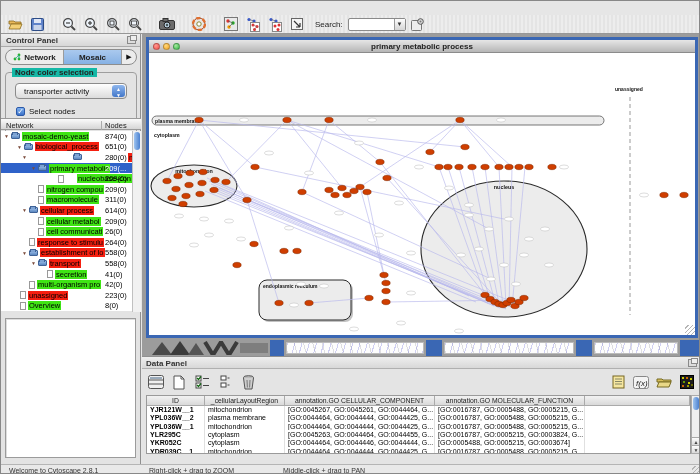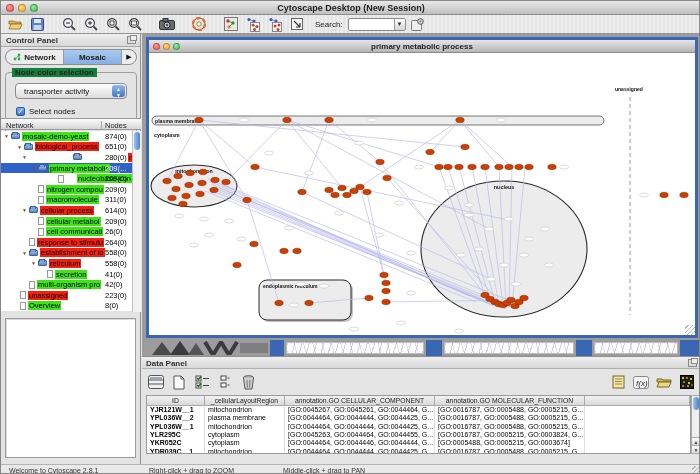--- a/index.html
+++ b/index.html
@@ -32,21 +32,21 @@
   .cp-head .t { position:absolute; left:5px; top:2px; font-size:8px; font-weight:bold; color:#333; }
   .float-ico { position:absolute; right:4px; top:2px; width:9px; height:8px; border:1px solid #8a8a8a; background:#ddd; }
   .float-ico:before { content:""; position:absolute; right:-2px; top:-2px; width:5px; height:4px; border:1px solid #8a8a8a; background:#eee; }
 
   .cp-tabs { position:absolute; top:15px; left:4px; width:132px; height:16px; border:1px solid #8d8d8d; border-radius:8px; background:#ececec; display:flex; overflow:hidden; }
   .cp-tab { flex:1; display:flex; align-items:center; justify-content:center; gap:3px; font-size:8px; font-weight:bold; color:#222; border-right:1px solid #9b9b9b; }
   .cp-tab.sel { background:linear-gradient(#a9c8ee,#7fa7d8 60%,#86b1e4); background:linear-gradient(#aac9ee,#86b1e4); }
   .cp-tab-more { width:14px; display:flex; align-items:center; justify-content:center; font-size:7px; color:#111; }
 
   .groupbox { position:absolute; top:38px; left:4px; width:132px; height:64px; border:1px solid #9e9e9e; border-radius:4px; }
-  .groupbox legend, .gb-legend { position:absolute; top:-5px; left:6px; background:#15803d; padding:0 3px; font-size:8px; font-weight:bold; color:#222; }
+  .groupbox legend, .gb-legend { position:absolute; top:-5px; left:6px; background:#14b8a6; padding:0 3px; font-size:8px; font-weight:bold; color:#222; }
   .combo { position:absolute; top:10px; left:9px; width:112px; height:16px; border:1px solid #8b8b8b; border-radius:4px; background:linear-gradient(#ffffff,#dcdcdc); font-size:8px; color:#111; display:flex; align-items:center; padding-left:8px; }
   .combo .stepper { position:absolute; right:1px; top:1px; bottom:1px; width:13px; border-radius:3px; background:linear-gradient(#8fb7ee,#4377c9); color:#fff; font-size:5px; line-height:6px; text-align:center; padding-top:1px; }
   .checkrow { position:absolute; top:34px; left:10px; display:flex; align-items:center; gap:4px; }
   .checkbox { width:9px; height:9px; border-radius:2px; background:linear-gradient(#7db0ef,#3c72c8); border:1px solid #2c59a8; color:#fff; font-size:8px; line-height:8px; text-align:center; }
   .checkrow .lbl { font-size:8px; color:#111; }
 
   .tree-head { position:absolute; top:84px; left:0px; width:140px; height:12px; background:linear-gradient(#fbfbfb,#d6d6d6); border-top:1px solid #9a9a9a; border-bottom:1px solid #9a9a9a; font-size:7.5px; color:#222; }
   .tree-head .c1 { position:absolute; left:5px; top:2px; }
   .tree-head .c2 { position:absolute; left:104px; top:2px; border-left:1px solid #aaa; padding-left:3px; margin-left:-4px; }
   .tree { position:absolute; top:97px; left:0; width:131px; height:180px; background:#fff; overflow:hidden; }
@@ -113,28 +113,20 @@
   .st1{left:8px;} .st2{left:148px;} .st3{left:282px;}
   .statusbar .grip { width:9px; height:9px; }
 
   svg text { font-family:"Liberation Sans",sans-serif; }
 </style>
 </head>
 <body>
 
 <div class="app">
 
-  <div class="titlebar">
-    <div class="lights">
-      <div class="light red"></div>
-      <div class="light yellow"></div>
-      <div class="light green"></div>
-    </div>
-    <div class="title">Cytoscape Desktop (New Session)</div>
-  </div>
 
   <div class="toolbar">
     <div class="tbtn">
       <svg width="15" height="12" viewBox="0 0 15 12">
           <path d="M1 3 h5 l1 1 h6 v2 H1z" fill="#e8b85a" stroke="#8a6b20" stroke-width="0.8"></path>
           <path d="M1 11 L3 6 h11 l-2 5z" fill="#f3d076" stroke="#8a6b20" stroke-width="0.8"></path>
         </svg>
     </div>
     <div class="tbtn">
       <svg width="13" height="13" viewBox="0 0 13 13">
@@ -349,21 +341,21 @@
         </div>
         <div class="trow" style="padding-left: 21px;">
           <span class="tri">▼</span>
           <span class="ticon folder"></span>
           <span class="tlabel red">establishment of lo</span>
           <span class="tcount">558(0)</span>
         </div>
         <div class="trow" style="padding-left: 30px;">
           <span class="tri">▼</span>
           <span class="ticon folder"></span>
-          <span class="tlabel red">reticulum</span>
+          <span class="tlabel red">transport</span>
           <span class="tcount">558(0)</span>
         </div>
         <div class="trow" style="padding-left: 39px;">
           <span class="tri"></span>
           <span class="ticon file"></span>
           <span class="tlabel green">secretion</span>
           <span class="tcount">41(0)</span>
         </div>
         <div class="trow" style="padding-left: 21px;">
           <span class="tri"></span>

